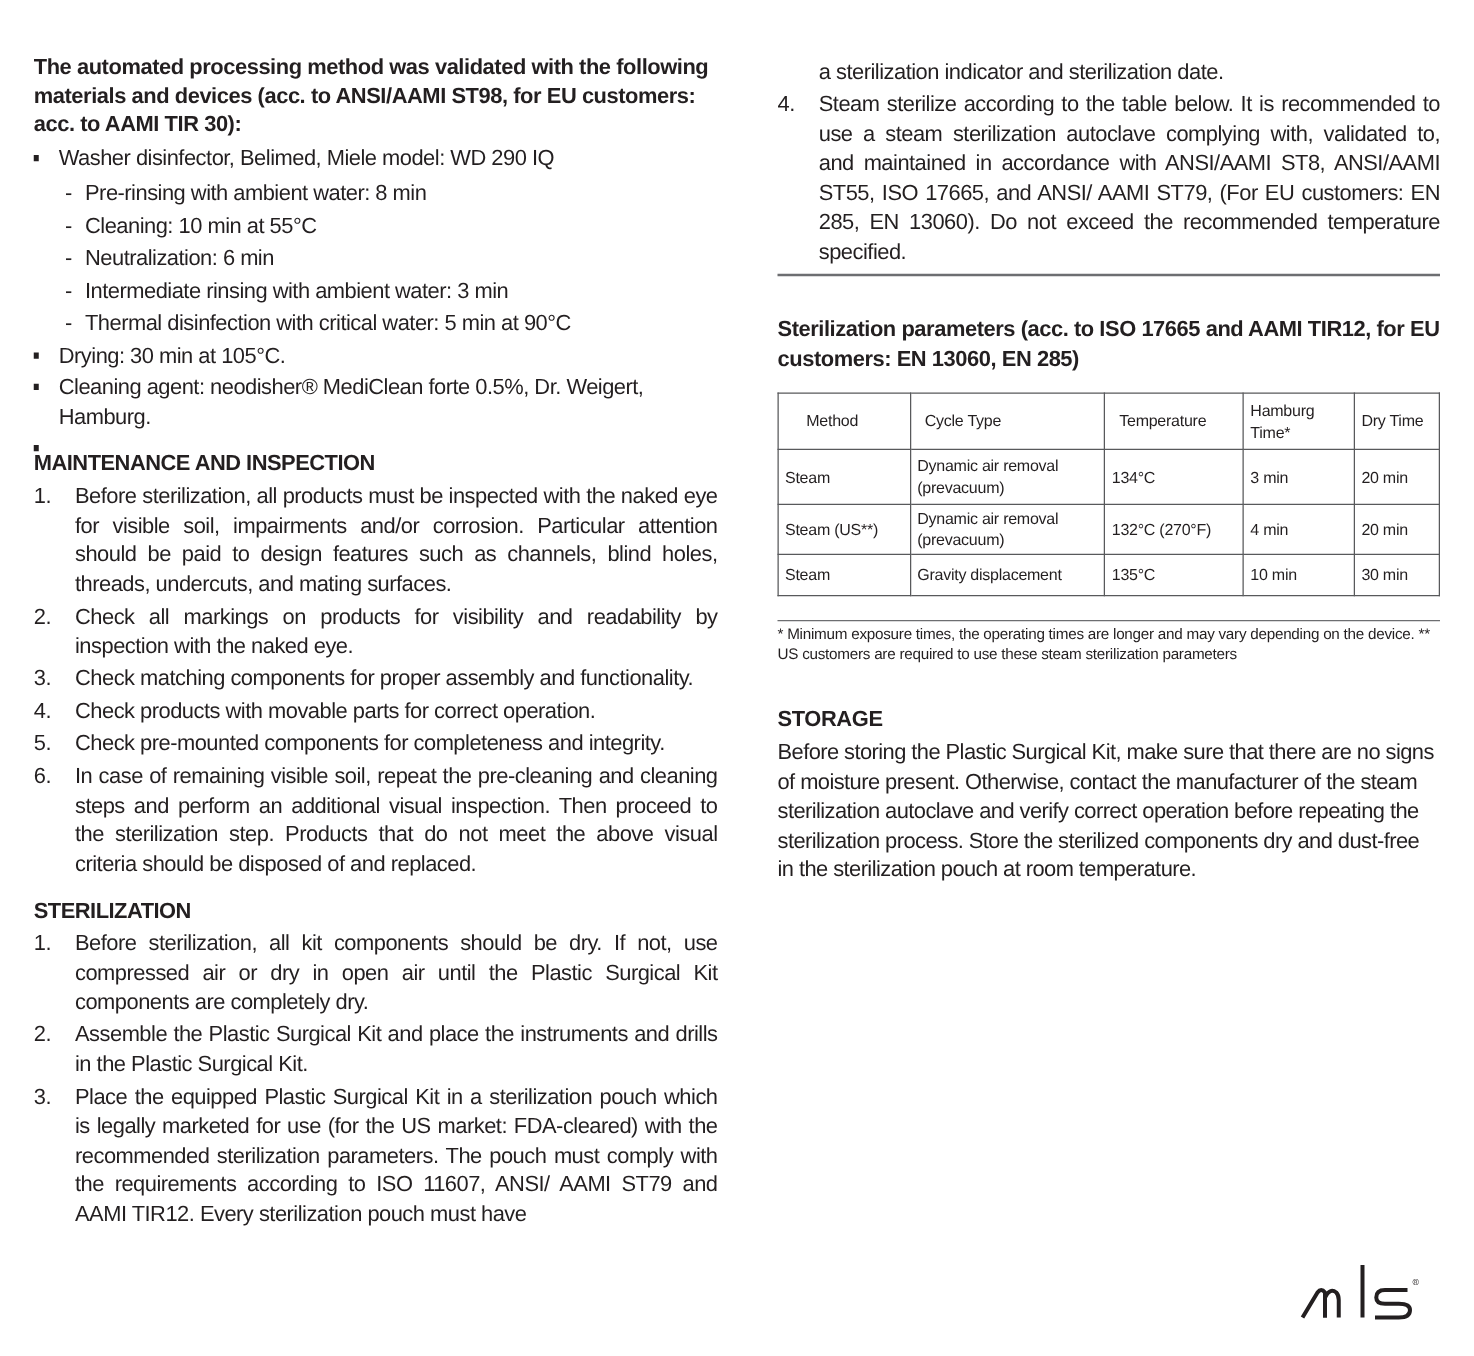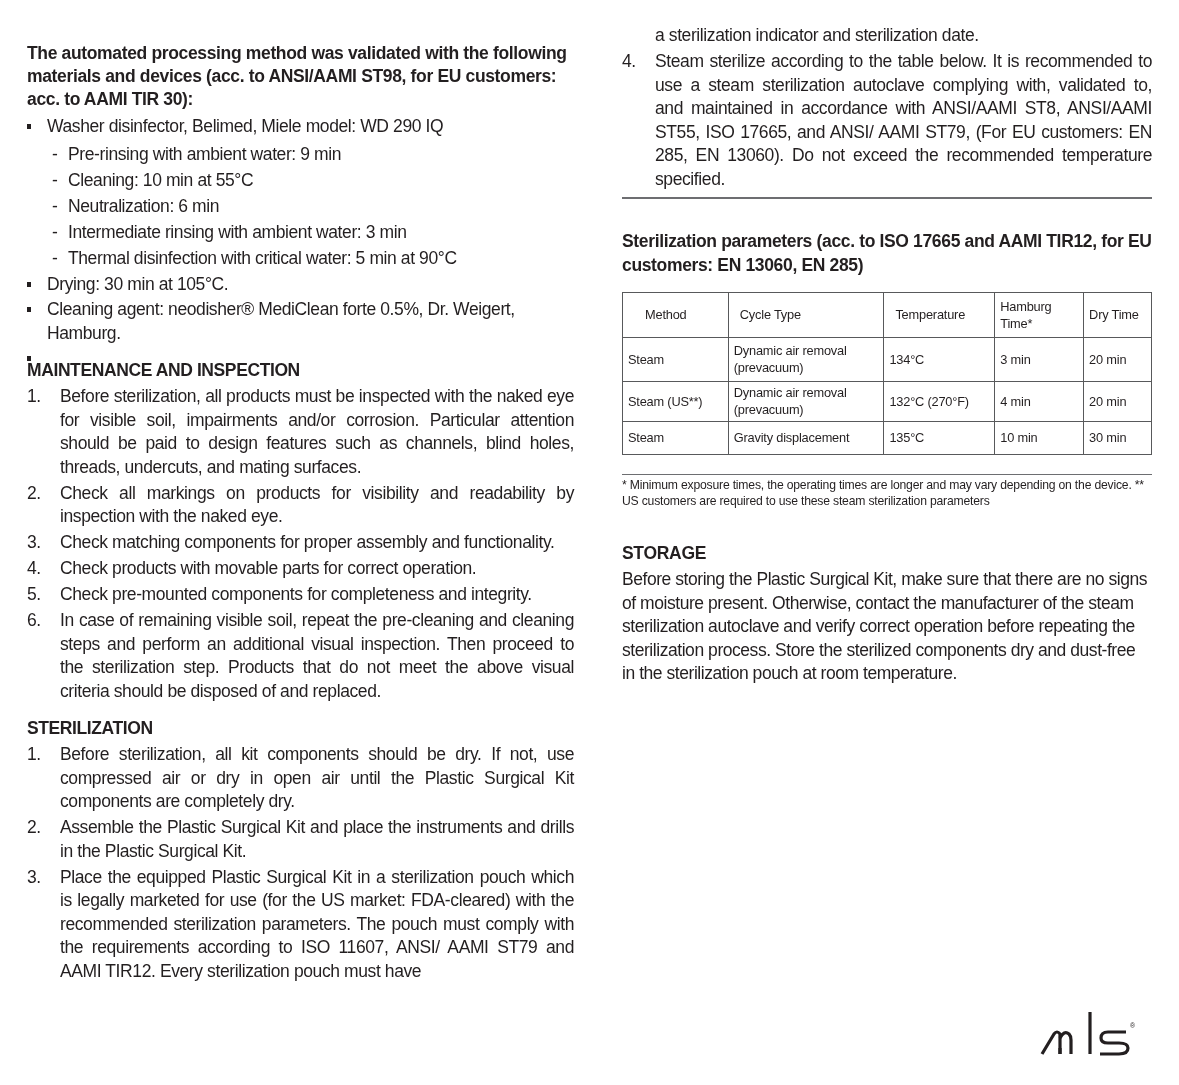--- a/index.html
+++ b/index.html
@@ -1,20 +1,20 @@
 <!DOCTYPE html>
 <html><head>
 <meta charset="utf-8">
 <style>
   * { box-sizing: border-box; margin: 0; padding: 0; }
   html, body { width: 1179px; height: 1085px; background: #ffffff; overflow: hidden; }
   body { font-family: "Liberation Sans", sans-serif; color: #231f20; position: relative; }
 
   .col-left { position: absolute; left: 27px; top: 42px; width: 547px; }
-  .col-right { position: absolute; left: 622px; top: 24px; width: 530px; }
+  .col-right { position: absolute; left: 622px; top: 46px; width: 530px; }
 
   .intro-heading { font-weight: bold; font-size: 17.5px; line-height: 23px; letter-spacing: -0.35px; color: #231f20; margin-bottom: 4px; }
 
   .bul-list { list-style: none; }
   .bul-item { position: relative; padding-left: 20px; font-size: 17.5px; line-height: 23.5px; letter-spacing: -0.4px; margin-bottom: 2px; }
   .bul-item .marker { position: absolute; left: 0; top: 9px; width: 4px; height: 5px; background: #231f20; }
   .dash-list { list-style: none; margin-top: 2px; }
   .dash-item { position: relative; padding-left: 41px; font-size: 17.5px; line-height: 26px; letter-spacing: -0.4px; }
   .dash-item .dash { position: absolute; left: 25px; top: 0; }
 
@@ -53,21 +53,21 @@
 <body>
 
 <div class="col-left">
   <p class="intro-heading">The automated processing method was validated with the following materials and devices (acc. to ANSI/AAMI ST98, for EU customers: acc. to AAMI TIR 30):</p>
 
   <ul class="bul-list">
     <li class="bul-item">
       <span class="marker"></span>
       <span>Washer disinfector, Belimed, Miele model: WD 290 IQ</span>
       <ul class="dash-list" style="margin-left:-20px;">
-        <li class="dash-item"><span class="dash">-</span><span>Pre-rinsing with ambient water: 9 min</span></li>
+        <li class="dash-item"><span class="dash">-</span><span>Pre-rinsing with ambient water: 8 min</span></li>
         <li class="dash-item"><span class="dash">-</span><span>Cleaning: 10 min at 55°C</span></li>
         <li class="dash-item"><span class="dash">-</span><span>Neutralization: 6 min</span></li>
         <li class="dash-item"><span class="dash">-</span><span>Intermediate rinsing with ambient water: 3 min</span></li>
         <li class="dash-item"><span class="dash">-</span><span>Thermal disinfection with critical water: 5 min at 90°C</span></li>
       </ul>
     </li>
     <li class="bul-item">
       <span class="marker"></span>
       <span>Drying: 30 min at 105°C.</span>
     </li>

